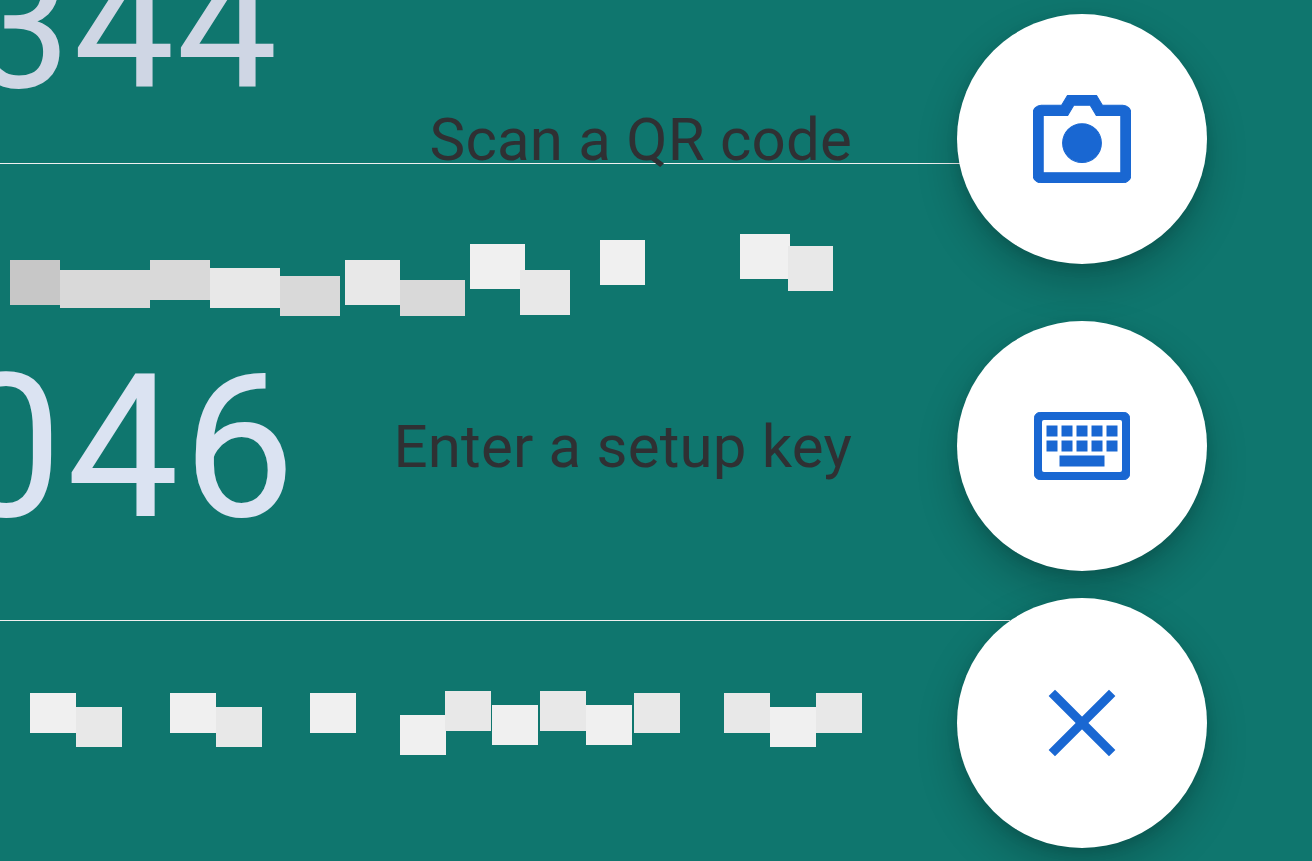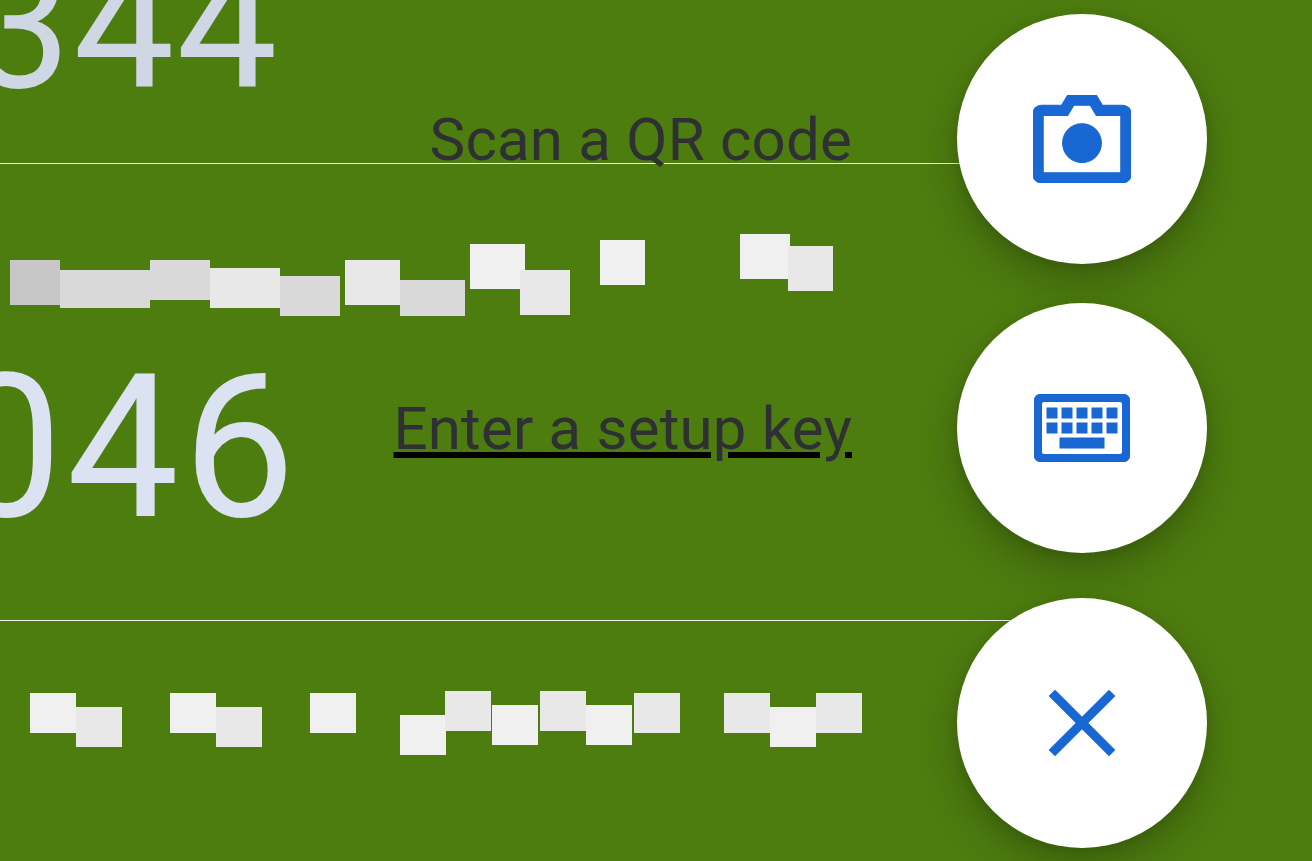--- a/index.html
+++ b/index.html
@@ -13,21 +13,21 @@
       height: 861px;
       overflow: hidden;
       position: relative;
       font-family: Roboto, "Helvetica Neue", Arial, sans-serif;
     }
 
     
     .bg {
       position: absolute;
       inset: 0;
-      background: #4d7c0f;
+      background: #0f766e;
     }
 
     .bg .code-fragment-1 {
       position: absolute;
       top: -80px;
       left: -30px;
       font-size: 180px;
       font-weight: 400;
       color: #cfd6e4;
       letter-spacing: 2px;
@@ -114,21 +114,21 @@
     .fab-row {
       position: absolute;
       right: 0;
       width: 100%;
       display: flex;
       align-items: center;
       justify-content: flex-end;
     }
 
     .row-scan { top: 14px; }
-    .row-key  { top: 303px; text-decoration: underline; }
+    .row-key  { top: 321px; }
     .row-close{ top: 598px; }
 
     .fab-label {
       font-size: 60px;
       font-weight: 400;
       color: #2f3033;
       letter-spacing: 0.2px;
       margin-right: 105px;
       white-space: nowrap;
     }

